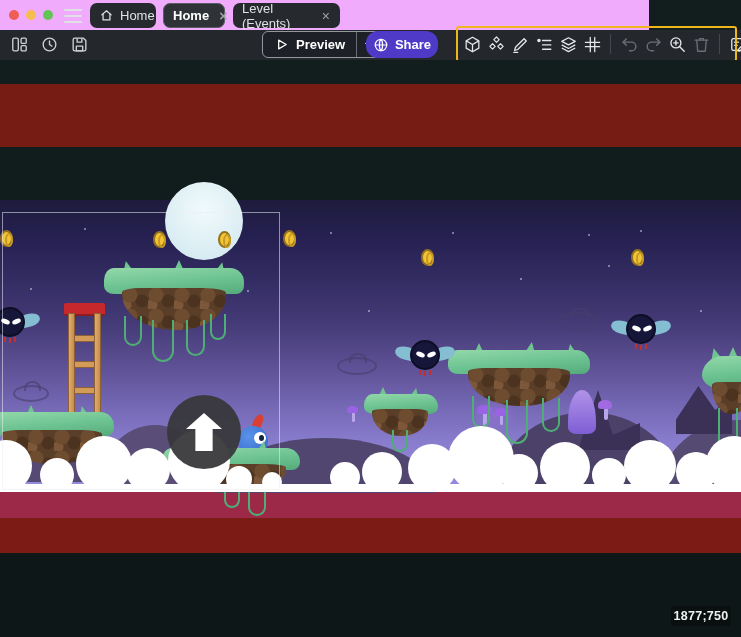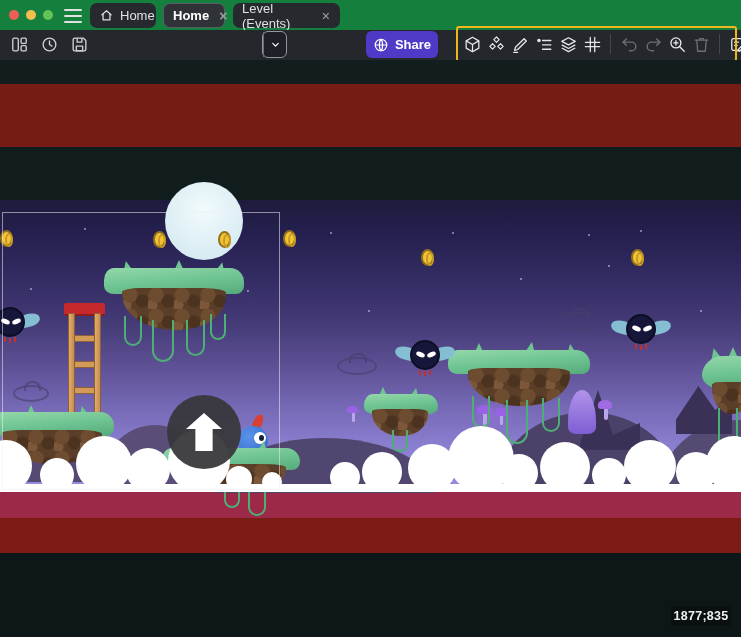--- a/index.html
+++ b/index.html
@@ -1,40 +1,40 @@
 <!DOCTYPE html>
 <html><head>
 <meta charset="utf-8">
 <style>
   html,body{margin:0;padding:0;background:#0d1717;}
   #app{position:relative;width:741px;height:637px;overflow:hidden;
        font-family:"Liberation Sans",sans-serif;background:#121d1e;user-select:none;}
 
   
-  #titlebar{position:absolute;left:0;top:0;width:741px;height:30px;background:#15803d;}
+  #titlebar{position:absolute;left:0;top:0;width:649px;height:30px;background:#f0abfc;}
   .tl{position:absolute;top:10px;width:10px;height:10px;border-radius:50%;}
   #menu-burger{position:absolute;left:64px;top:9px;width:18px;height:14px;cursor:pointer;}
   #menu-burger i{position:absolute;left:0;width:18px;height:2px;border-radius:1px;background:#dfe1e3;}
   .tab{position:absolute;top:3px;height:25px;border-radius:7px;display:flex;align-items:center;
        gap:6px;padding:0 9px;box-sizing:border-box;color:#dfe1e3;font-size:13px;cursor:pointer;}
   .tab.inactive{background:#26292d;}
   .tab.active{background:#2f3338;border:1px solid #5a5e64;color:#fff;font-weight:bold;}
   .tab .close{color:#9da0a5;font-size:14px;line-height:14px;padding:0 1px;margin-left:3px;}
 
   
   #toolbar{position:absolute;left:0;top:30px;width:741px;height:30px;background:#24272c;}
   .icon-btn{display:flex;align-items:center;justify-content:center;width:22px;height:24px;cursor:pointer;}
   #left-icons{position:absolute;left:8px;top:32px;display:flex;gap:8px;}
   #preview-btn{position:absolute;left:262px;top:31px;height:27px;display:flex;align-items:center;
        border:1px solid #94979c;border-radius:6px;background:#1d2026;color:#fff;
        font-size:13px;font-weight:bold;box-sizing:border-box;cursor:pointer;}
   #preview-main{display:flex;align-items:center;gap:7px;padding:0 11px;height:100%;}
   #preview-sep{width:1px;height:100%;background:#6a6d72;}
   #preview-caret{width:22px;display:flex;align-items:center;justify-content:center;height:100%;}
-  #share-btn{position:absolute;left:366px;top:31px;width:72px;height:27px;border-radius:6px;
+  #share-btn{position:absolute;left:366px;top:31px;width:72px;height:27px;border-radius:12px;
        background:#4e3ac6;color:#fff;font-size:13px;font-weight:bold;display:flex;
        align-items:center;justify-content:center;gap:6px;cursor:pointer;}
   #highlight-box{position:absolute;left:456px;top:26px;width:281px;height:36px;
        border:2px solid #eeb71d;border-radius:3px;box-sizing:border-box;pointer-events:none;}
   #edit-icons{position:absolute;left:461px;top:31px;height:26px;display:flex;align-items:center;gap:2px;}
   .tsep{width:1px;height:20px;background:#44484e;margin:0 5px;}
 
   
   #canvas{position:absolute;left:0;top:60px;width:741px;height:577px;overflow:hidden;background:#121d1e;}
   .band{position:absolute;left:0;width:741px;}
@@ -174,20 +174,28 @@
     <div class="icon-btn">
       <svg width="19" height="19" viewBox="0 0 24 24" fill="none" stroke="#cfd1d4" stroke-width="1.7" stroke-linejoin="round">
         <path d="M17 4H6a2 2 0 0 0-2 2v12a2 2 0 0 0 2 2h12a2 2 0 0 0 2-2V7z"></path>
         <path d="M15 4v5H9V4"></path>
           <rect x="8" y="14" width="8" height="6"></rect>
       </svg>
     </div>
   </div>
 
   <div id="preview-btn">
+    <div id="preview-main">
+      <span>
+        <svg width="15" height="15" viewBox="0 0 24 24" fill="none" stroke="#fff" stroke-width="2" stroke-linejoin="round">
+          <path d="M7.5 5v14L19.5 12z"></path>
+        </svg>
+      </span>
+      <span>Preview</span>
+    </div>
     <div id="preview-sep"></div>
     <div id="preview-caret">
       <svg width="13" height="13" viewBox="0 0 24 24" fill="none" stroke="#fff" stroke-width="2.2" stroke-linecap="round" stroke-linejoin="round">
         <path d="M7 10l5 5 5-5"></path>
       </svg>
     </div>
   </div>
 
   <div id="share-btn">
     <span>
@@ -454,15 +462,15 @@
       <div class="cloud" style="left:676px;top:392px;width:40px;height:40px;"></div>
       <div class="cloud" style="left:706px;top:376px;width:56px;height:56px;"></div>
     </div>
 
     <div id="selection-rect"></div>
 
     <div id="up-control">
       <div class="arrow"></div>
     </div>
 
-    <div id="coord-chip">1877;835</div>
+    <div id="coord-chip">1877;750</div>
   </div>
 </div>
 
 </body></html>

